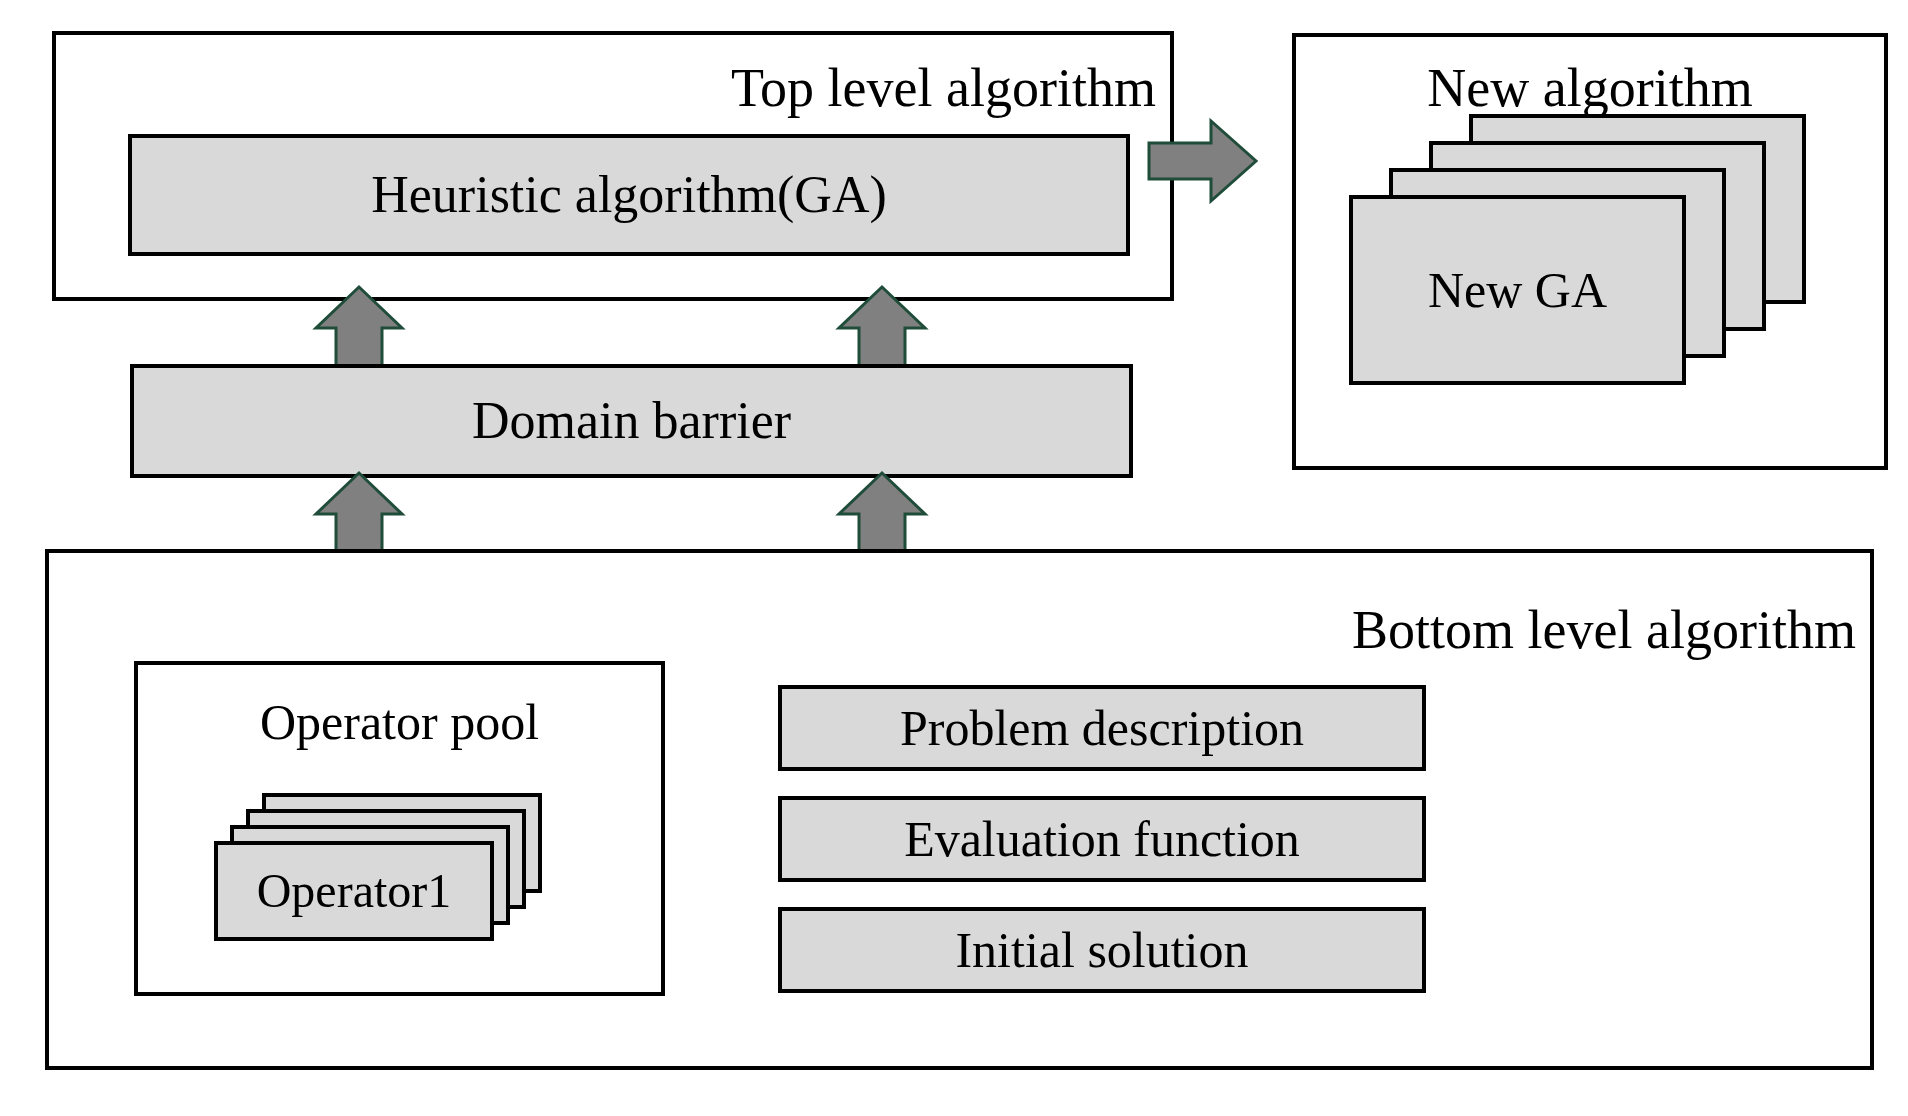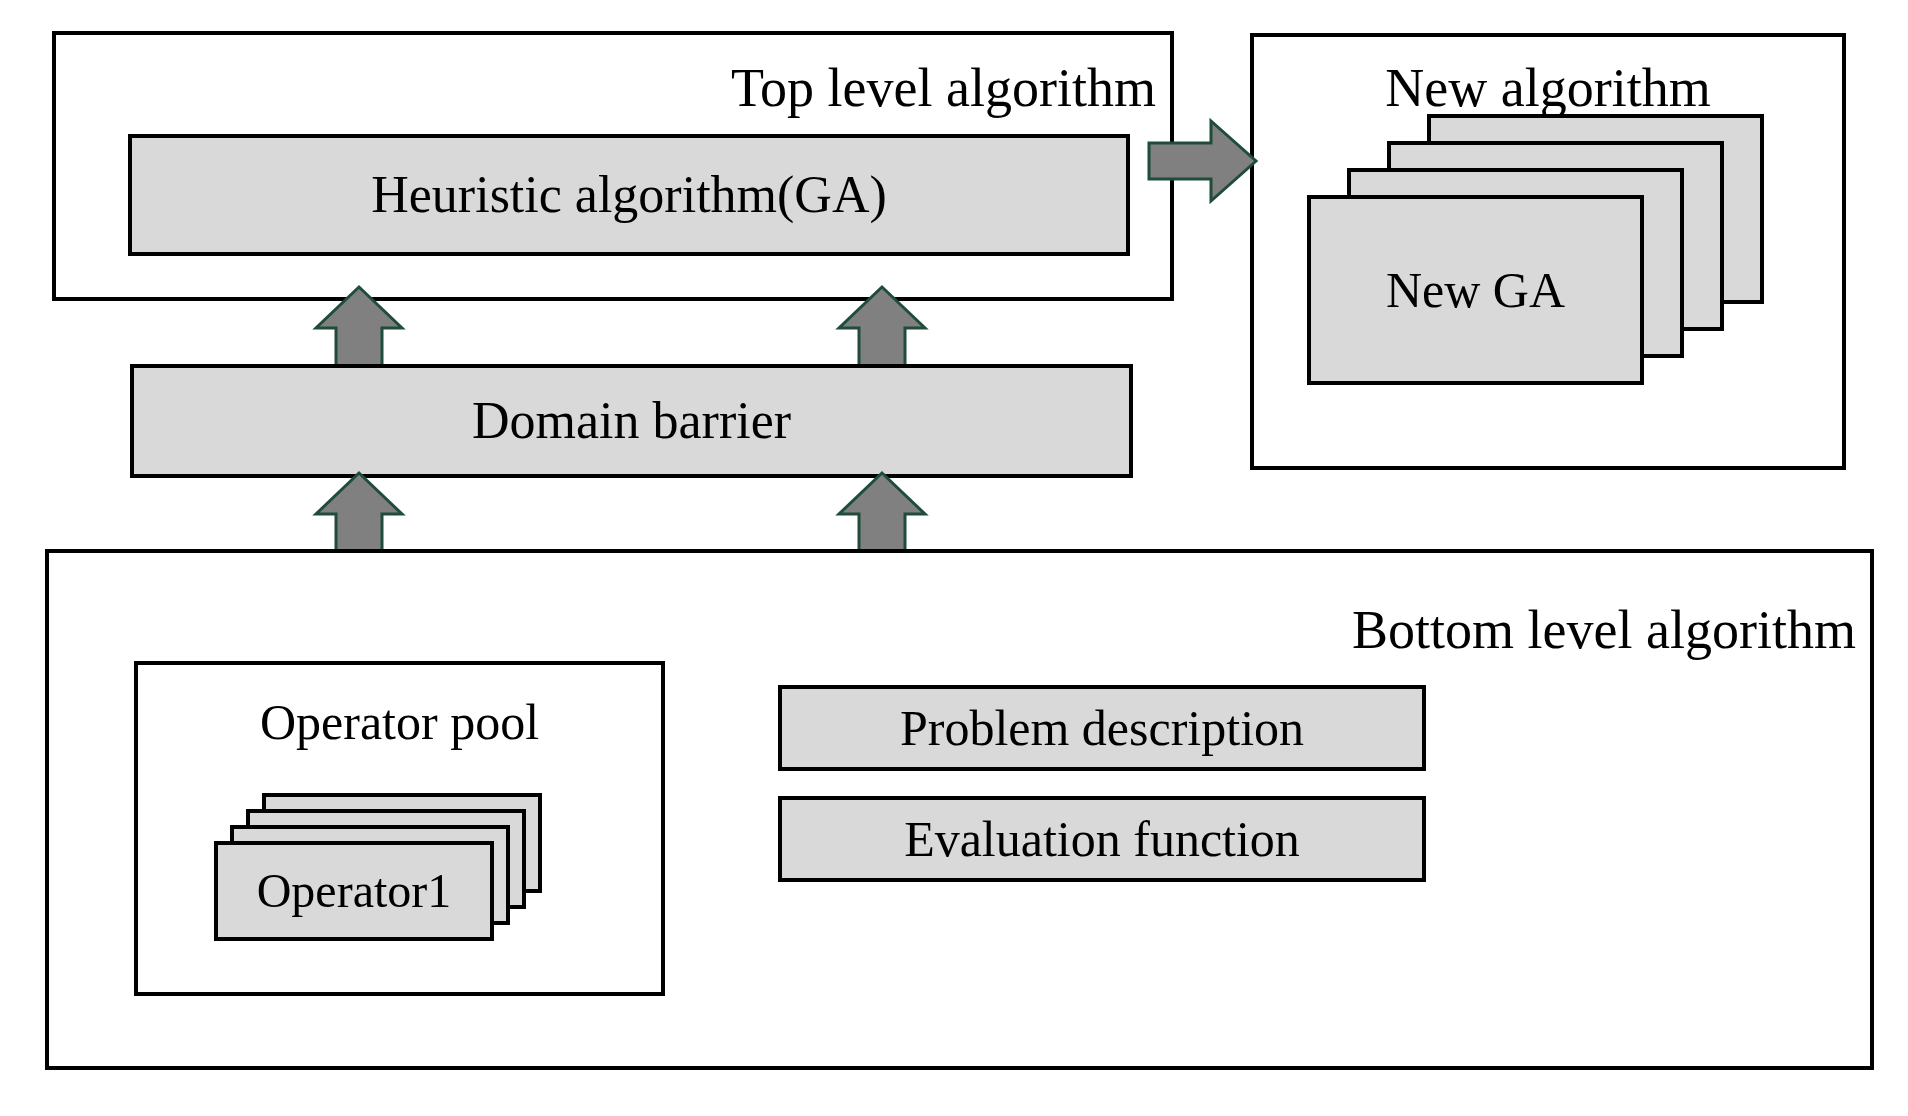--- a/index.html
+++ b/index.html
@@ -61,21 +61,21 @@
 
   
   .section-title {
     font-size: 54px;
   }
 
   
   #top-level-box      { left: 44px;  top: 31px;   width: 1122px; height: 270px; }
   #heuristic-box      { left: 120px; top: 134px;  width: 1002px; height: 122px; font-size: 52px; }
 
-  #new-algorithm-box  { left: 1242px; top: 33px;  width: 596px;  height: 437px; }
+  #new-algorithm-box  { left: 1284px; top: 33px;  width: 596px;  height: 437px; }
 
   #domain-barrier-box { left: 122px; top: 364px;  width: 1003px; height: 114px; font-size: 52px; }
 
   #bottom-level-box   { left: 37px;  top: 549px;  width: 1829px; height: 521px; }
   #operator-pool-box  { left: 122px; top: 657px;  width: 531px;  height: 335px; }
 
   .bottom-bar { font-size: 50px; }
 
   
   .stack { position: absolute; }
@@ -159,15 +159,18 @@
     </div>
 
     <div class="fillbox bottom-bar" style="left:729px; top:132px; width:648px; height:86px;">
       <div class="centered-text">Problem description</div>
     </div>
 
     <div class="fillbox bottom-bar" style="left:729px; top:243px; width:648px; height:86px;">
       <div class="centered-text">Evaluation function</div>
     </div>
 
+    <div class="fillbox bottom-bar" style="left:729px; top:354px; width:648px; height:86px;">
+      <div class="centered-text">Initial solution</div>
+    </div>
   </div>
 
 </div>
 
 </body></html>

